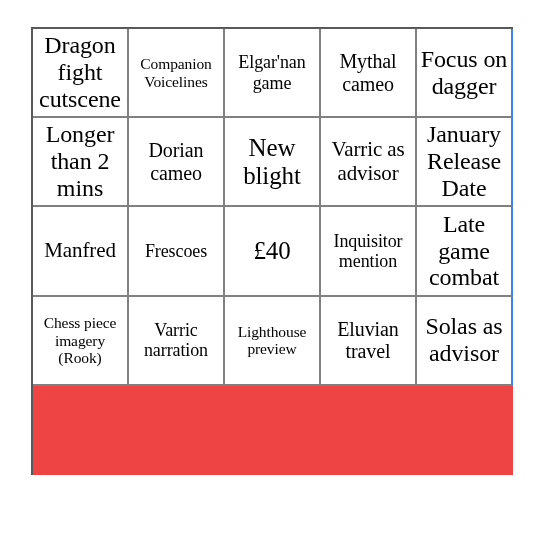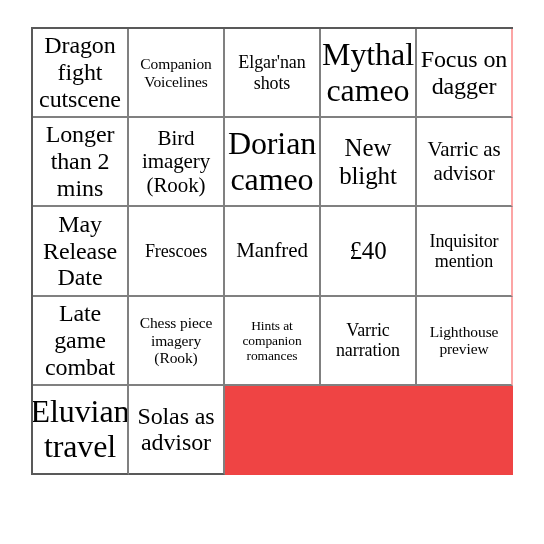--- a/index.html
+++ b/index.html
@@ -38,97 +38,91 @@
     display: flex;
     align-items: center;
     justify-content: center;
     text-align: center;
     padding: 2px 3px;
     overflow: hidden;
     background: #ffffff;
   }
 
   
-  .bingo-cell:nth-child(5n) { border-right: 2px solid #fca5a5; }
+  .bingo-cell:nth-child(5n) { border-right: 2px solid #3b82f6; }
   .bingo-cell:nth-child(n+21) { border-bottom: 2px solid #595959; }
 
   .cell-text {
     display: block;
     color: #000000;
     line-height: 1.12;
     letter-spacing: -0.1px;
     word-break: normal;
   }
 
   
   .fs-xs  { font-size: 13.5px; }
   .fs-s   { font-size: 15.5px; text-align: center; }
   .fs-m   { font-size: 18px; }
   .fs-l   { font-size: 21px; }
   .fs-xl  { font-size: 24px; }
-  .fs-xxl { font-size: 32px; }
+  .fs-xxl { font-size: 20px; }
   .fs-huge{ font-size: 25px; }
 </style>
 </head>
 <body>
 
 <div id="bingo-card">
     <div class="bingo-cell">
       <span class="cell-text fs-xl">Dragon fight cutscene</span>
     </div>
     <div class="bingo-cell">
       <span class="cell-text fs-s">Companion Voicelines</span>
     </div>
     <div class="bingo-cell">
-      <span class="cell-text fs-m">Elgar'nan shots</span>
+      <span class="cell-text fs-m">Elgar'nan game</span>
     </div>
     <div class="bingo-cell">
       <span class="cell-text fs-xxl">Mythal cameo</span>
     </div>
     <div class="bingo-cell">
       <span class="cell-text fs-xl">Focus on dagger</span>
     </div>
     <div class="bingo-cell">
       <span class="cell-text fs-xl">Longer than 2 mins</span>
     </div>
     <div class="bingo-cell">
-      <span class="cell-text fs-l">Bird imagery (Rook)</span>
-    </div>
-    <div class="bingo-cell">
       <span class="cell-text fs-xxl">Dorian cameo</span>
     </div>
     <div class="bingo-cell">
       <span class="cell-text fs-huge">New blight</span>
     </div>
     <div class="bingo-cell">
       <span class="cell-text fs-l">Varric as advisor</span>
     </div>
     <div class="bingo-cell">
-      <span class="cell-text fs-xl">May Release Date</span>
+      <span class="cell-text fs-xl">January Release Date</span>
+    </div>
+    <div class="bingo-cell">
+      <span class="cell-text fs-l">Manfred</span>
     </div>
     <div class="bingo-cell">
       <span class="cell-text fs-m">Frescoes</span>
-    </div>
-    <div class="bingo-cell">
-      <span class="cell-text fs-l">Manfred</span>
     </div>
     <div class="bingo-cell">
       <span class="cell-text fs-huge">£40</span>
     </div>
     <div class="bingo-cell">
       <span class="cell-text fs-m">Inquisitor mention</span>
     </div>
     <div class="bingo-cell">
       <span class="cell-text fs-xl">Late game combat</span>
     </div>
     <div class="bingo-cell">
       <span class="cell-text fs-s">Chess piece imagery (Rook)</span>
-    </div>
-    <div class="bingo-cell">
-      <span class="cell-text fs-xs">Hints at companion romances</span>
     </div>
     <div class="bingo-cell">
       <span class="cell-text fs-m">Varric narration</span>
     </div>
     <div class="bingo-cell">
       <span class="cell-text fs-s">Lighthouse preview</span>
     </div>
     <div class="bingo-cell">
       <span class="cell-text fs-xxl">Eluvian travel</span>
     </div>

